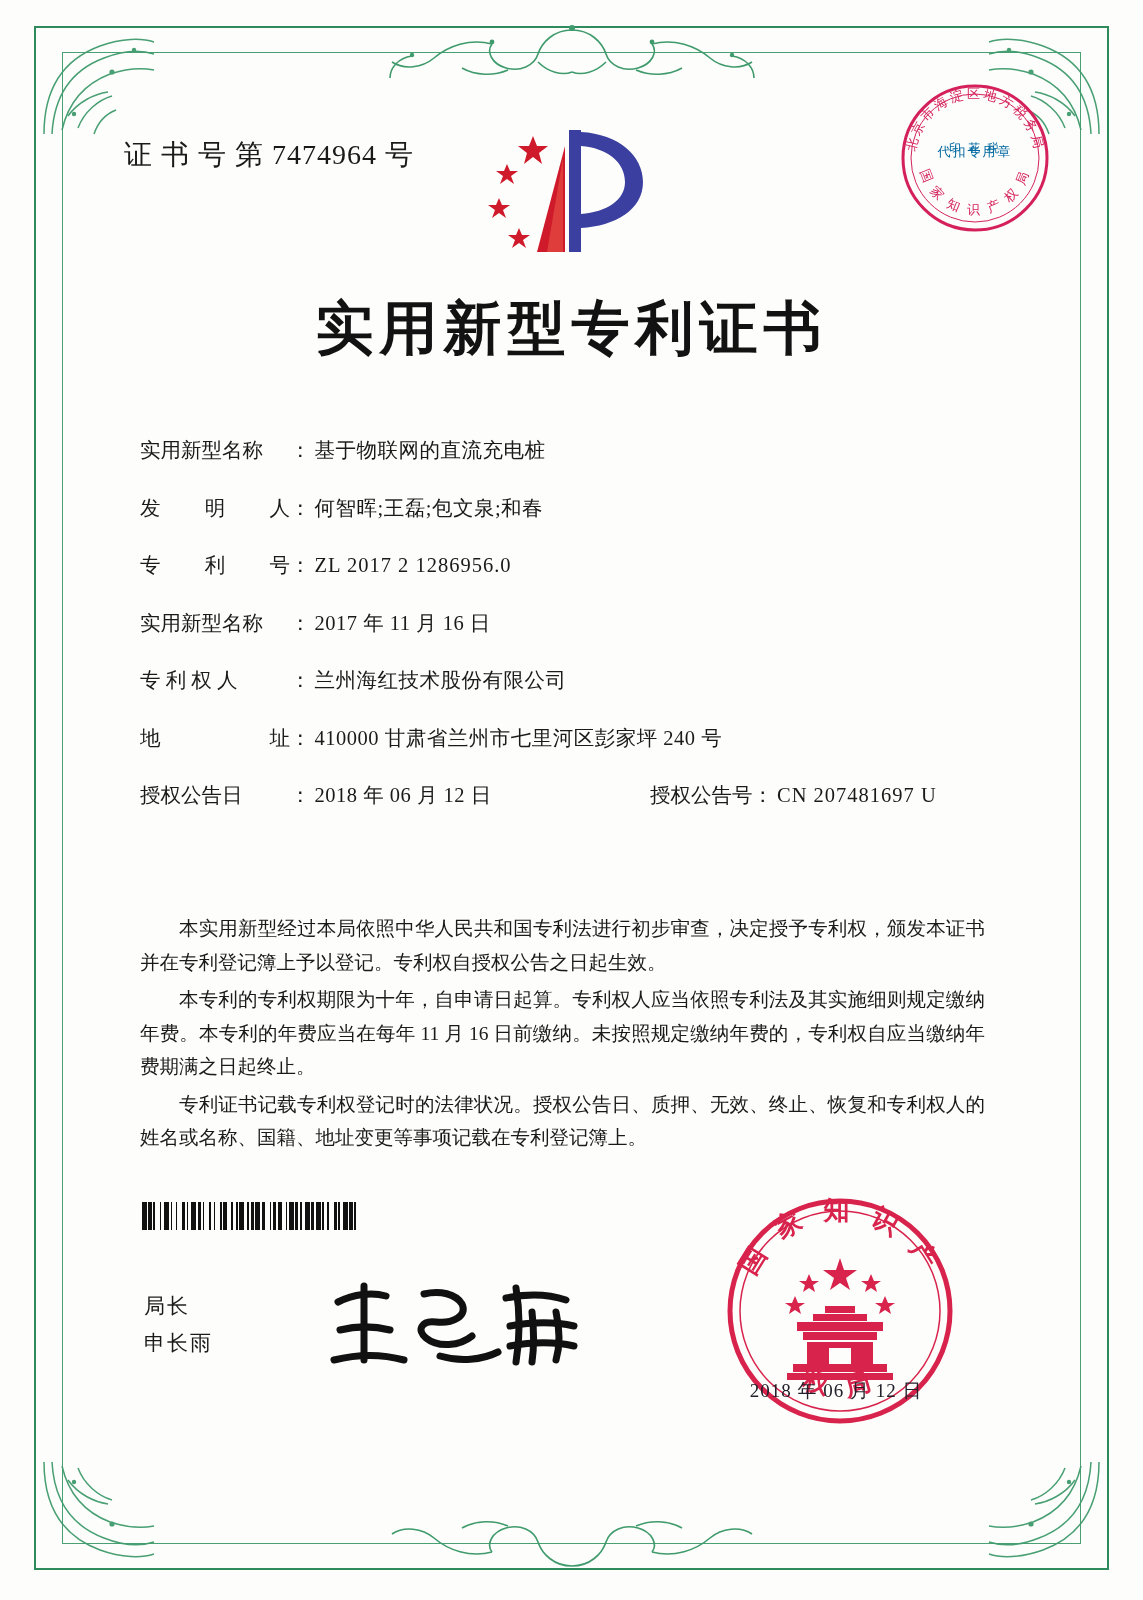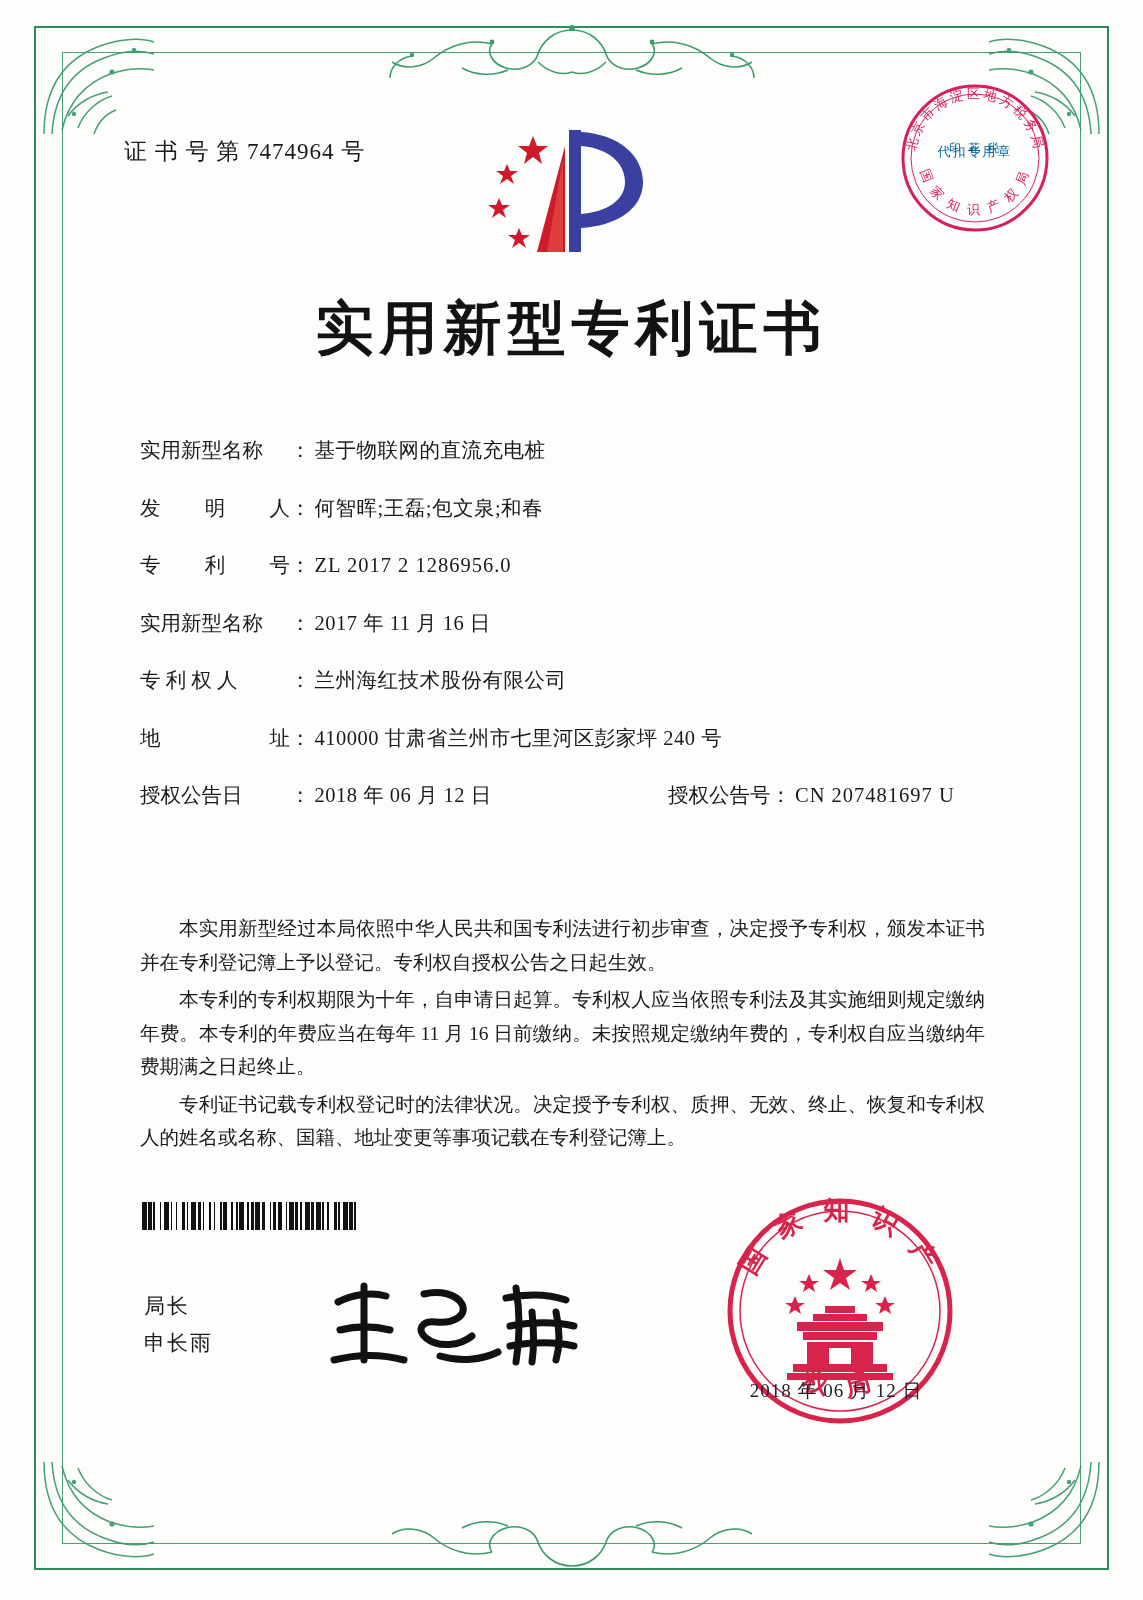--- a/index.html
+++ b/index.html
@@ -145,21 +145,21 @@
     letter-spacing: 1px;
   }
 
   .row-two {
     display: flex;
     align-items: baseline;
     margin-bottom: 24px;
     white-space: nowrap;
   }
   .row-two .col-a { width: 510px; display: flex; }
-  .row-two .col-b { display: flex; margin-left: 18px; }
+  .row-two .col-b { display: flex; }
   .row-two .lbl-a { width: 150px; flex: none; }
   .row-two .lbl-b { flex: none; }
 
   
   .paragraphs {
     position: absolute;
     left: 140px;
     top: 912px;
     width: 860px;
     font-size: 19.5px;
@@ -326,21 +326,21 @@
       <path d="M24 100 C30 74 46 54 72 44 C90 38 106 38 116 40"></path>
       <path d="M30 86 c10 -14 26 -22 40 -24"></path>
       <path d="M40 98 c6 -16 20 -28 34 -32"></path>
     </g>
     <g fill="currentColor">
       <circle cx="74" cy="42" r="2.6"></circle>
       <circle cx="36" cy="84" r="2.2"></circle>
     </g>
   </svg>
 
-  <div style="position:absolute;left:124px;top:136px;font-size:23px;letter-spacing:1px;">证 书 号 第 7474964 号</div>
+  <div style="position:absolute;left:124px;top:136px;font-size:28px;letter-spacing:1px;">证 书 号 第 7474964 号</div>
 
   <svg class="logo" viewBox="0 0 190 145">
 
     <path d="M92 10 L104 10 L104 132 L92 132 Z" fill="#3b3fa0"></path>
     <path d="M104 12 C142 14 166 36 166 62 C166 90 138 106 104 108 L104 94 C130 92 148 80 148 62 C148 42 130 28 104 26 Z" fill="#3b3fa0"></path>
 
     <path d="M88 26 L88 132 L60 132 Z" fill="#cf1a2b"></path>
     <path d="M86 38 L86 132 L70 132 Z" fill="#e0443f" opacity=".85"></path>
 
     <g fill="#cf1a2b">
@@ -431,21 +431,21 @@
         <span class="lbl-b">授权公告号</span>
         <span class="field-colon">：</span>
         <span class="field-value mono">CN 207481697 U</span>
       </span>
     </div>
   </div>
 
   <div class="paragraphs">
     <p>本实用新型经过本局依照中华人民共和国专利法进行初步审查，决定授予专利权，颁发本证书并在专利登记簿上予以登记。专利权自授权公告之日起生效。</p>
     <p>本专利的专利权期限为十年，自申请日起算。专利权人应当依照专利法及其实施细则规定缴纳年费。本专利的年费应当在每年 11 月 16 日前缴纳。未按照规定缴纳年费的，专利权自应当缴纳年费期满之日起终止。</p>
-    <p>专利证书记载专利权登记时的法律状况。决定授予专利权、质押、无效、终止、恢复和专利权人的姓名或名称、国籍、地址变更等事项记载在专利登记簿上。</p>
+    <p>专利证书记载专利权登记时的法律状况。授权公告日、质押、无效、终止、恢复和专利权人的姓名或名称、国籍、地址变更等事项记载在专利登记簿上。</p>
   </div>
 
   <div class="barcode" id="barcode">
       <i style="width:4.800000000000001px;background:#111"></i>
       <i style="width:1.6px;background:transparent"></i>
       <i style="width:3.2px;background:#111"></i>
       <i style="width:1.6px;background:transparent"></i>
       <i style="width:1.6px;background:#111"></i>
       <i style="width:4.800000000000001px;background:transparent"></i>
       <i style="width:1.6px;background:#111"></i>

